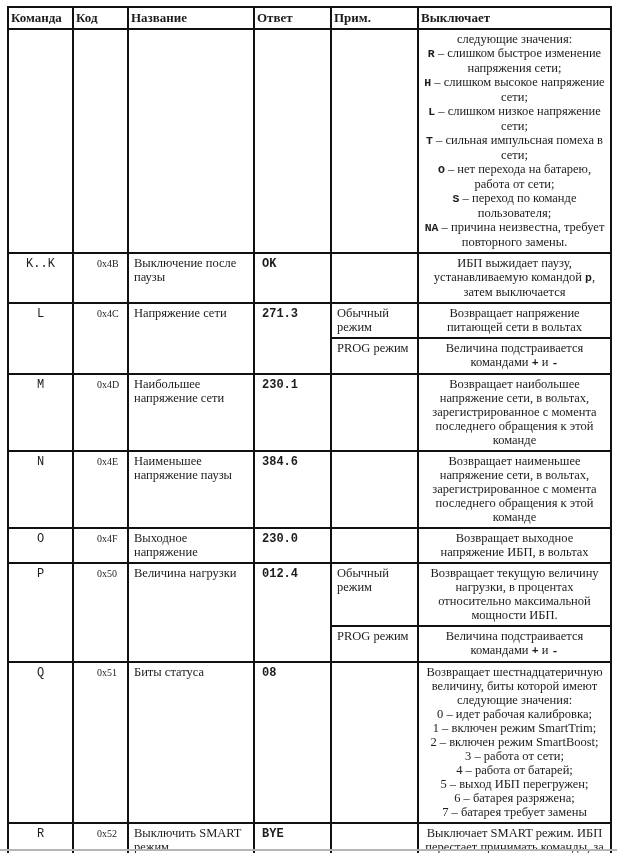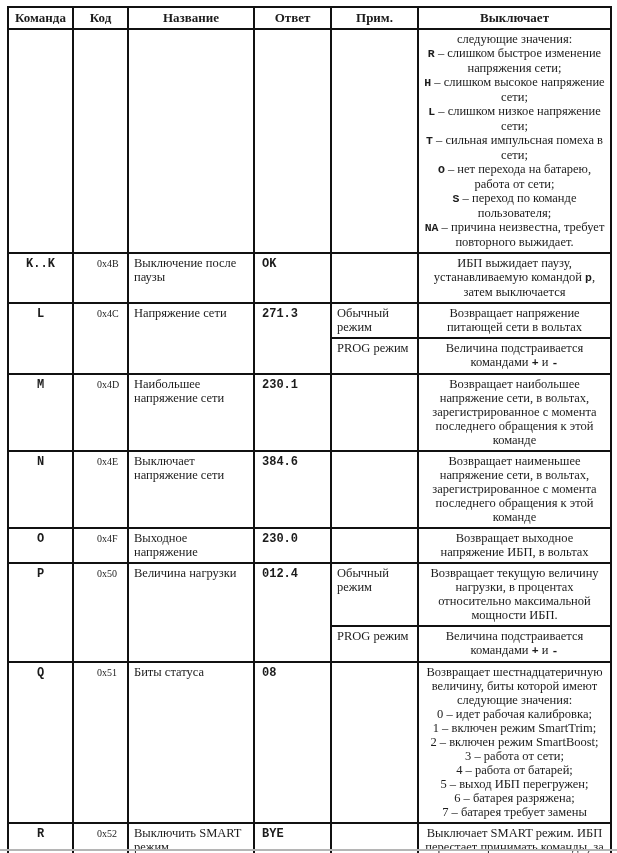--- a/index.html
+++ b/index.html
@@ -30,30 +30,30 @@
     border: 2px solid #111111;
     vertical-align: top;
     overflow: hidden;
   }
   .cmdtable th {
     font-family: "Liberation Serif", serif;
     font-weight: bold;
     font-size: 13px;
     line-height: 17px;
     padding: 1px 2px 2px 2px;
-    text-align: center;
+    text-align: left;
   }
   .cell {
     font-size: 12.5px;
     line-height: 14px;
     padding: 2px 5px 3px 5px;
   }
   .cmd {
     font-family: "Liberation Mono", monospace;
-    font-weight: bold;
+    font-weight: normal;
     font-size: 12px;
     text-align: center;
     padding-top: 3px;
   }
   .code {
     font-family: Liberation Serif, serif;
     font-size: 10px;
     padding-left: 23px;
     padding-top: 3px;
   }
@@ -114,21 +114,21 @@
           <td class="cell name"></td>
           <td class="cell ans"></td>
           <td class="cell note"></td>
           <td class="cell desc"><span>следующие значения:
 </span><span class="mch">R</span><span> – слишком быстрое изменение напряжения сети;
 </span><span class="mch">H</span><span> – слишком высокое напряжение сети;
 </span><span class="mch">L</span><span> – слишком низкое напряжение сети;
 </span><span class="mch">T</span><span> – сильная импульсная помеха в сети;
 </span><span class="mch">O</span><span> – нет перехода на батарею, работа от сети;
 </span><span class="mch">S</span><span> – переход по команде пользователя;
-</span><span class="mch">NA</span><span> – причина неизвестна, требует повторного выжидает.</span></td>
+</span><span class="mch">NA</span><span> – причина неизвестна, требует повторного замены.</span></td>
         </tr>
         <tr>
           <td class="cell cmd">K..K</td>
           <td class="cell code">0x4B</td>
           <td class="cell name">Выключение после паузы</td>
           <td class="cell ans">OK</td>
           <td class="cell note"></td>
           <td class="cell desc"><span>ИБП выжидает паузу, устанавливаемую командой </span><span class="mch">p</span><span>, затем выключается</span></td>
         </tr>
         <tr>
@@ -147,21 +147,21 @@
           <td class="cell cmd">M</td>
           <td class="cell code">0x4D</td>
           <td class="cell name">Наибольшее напряжение сети</td>
           <td class="cell ans">230.1</td>
           <td class="cell note"></td>
           <td class="cell desc"><span>Возвращает наибольшее напряжение сети, в вольтах, зарегистрированное с момента последнего обращения к этой команде</span></td>
         </tr>
         <tr>
           <td class="cell cmd">N</td>
           <td class="cell code">0x4E</td>
-          <td class="cell name">Выключает напряжение сети</td>
+          <td class="cell name">Наименьшее напряжение паузы</td>
           <td class="cell ans">384.6</td>
           <td class="cell note"></td>
           <td class="cell desc"><span>Возвращает наименьшее напряжение сети, в вольтах, зарегистрированное с момента последнего обращения к этой команде</span></td>
         </tr>
         <tr>
           <td class="cell cmd">O</td>
           <td class="cell code">0x4F</td>
           <td class="cell name">Выходное напряжение</td>
           <td class="cell ans">230.0</td>
           <td class="cell note"></td>

